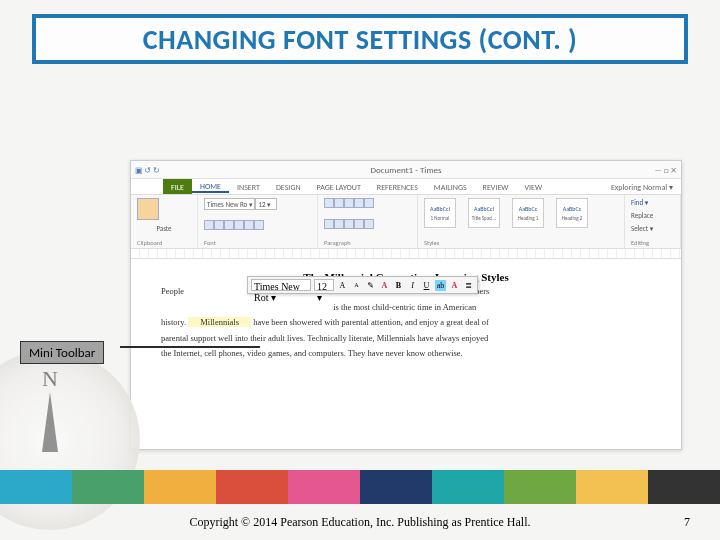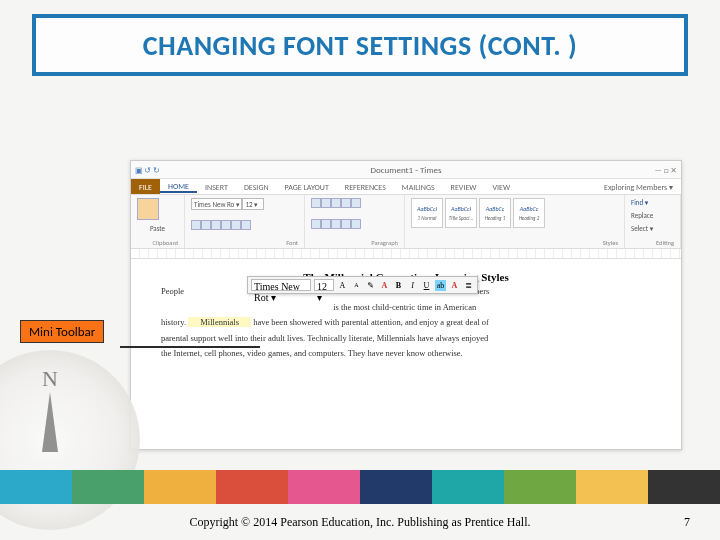--- a/index.html
+++ b/index.html
@@ -9,21 +9,21 @@
     background: #f5f5f3;
     font-family: Calibri, Arial, sans-serif;
     position: relative;
     overflow: hidden;
   }
   .slide-title-box {
     position: absolute;
     top: 14px;
     left: 32px;
     right: 32px;
-    height: 62px;
+    height: 50px;
     border: 4px solid #1f77b4;
     background: #fdfdfd;
     display: flex;
     align-items: center;
     justify-content: center;
   }
   .slide-title {
     font-size: 28px;
     font-weight: 700;
     color: #1f77b4;
@@ -67,49 +67,50 @@
   .word-tabs {
     display: flex;
     font-size: 8px;
     color: #666;
     border-bottom: 1px solid #ddd;
     height: 16px;
     align-items: center;
   }
   .word-tab { padding: 0 8px; cursor: pointer; }
   .word-tab.file {
-    background: #a16207;
+    background: #4d7c0f;
     color: #fff;
     height: 100%;
     display: flex;
     align-items: center;
+    margin-left: 32px;
   }
   .word-tab.active { color: #2b5797; font-weight: 400; border-bottom: 2px solid #2b5797; }
   .word-tab.right { margin-left: auto; }
   .ribbon {
     height: 54px;
     background: #f8f8f8;
     border-bottom: 1px solid #ddd;
     display: flex;
     font-size: 7px;
     color: #555;
   }
   .rib-group {
     border-right: 1px solid #e3e3e3;
     padding: 3px 6px 1px;
     display: flex;
     flex-direction: column;
     justify-content: space-between;
   }
-  .rib-group .label { text-align: right; color: #888; font-size: 6.5px; margin-top: 2px; }
+  .rib-group .label { text-align: left; color: #888; font-size: 6.5px; margin-top: 2px; }
   .rib-icons { display: flex; flex-wrap: wrap; }
   .ico { width: 10px; height: 10px; background: #d9e6f3; border: 1px solid #aac; }
   .ico.big { width: 22px; height: 22px; background: #f6d49c; }
   .font-select { font-size: 7px; border: 1px solid #bbb; background: #fff; padding: 1px 2px; height: 12px; }
-  .styles-row { display: flex; gap: 2px; font-style: italic; }
+  .styles-row { display: flex; gap: 12px; }
   .style-box { width: 32px; height: 30px; border: 1px solid #ccc; background:#fff; font-size:6px; display:flex; flex-direction:column; justify-content:center; align-items:center; color:#2b5797; }
   .style-box span.name { color:#666; font-size:5px; margin-top:2px;}
   .ruler { height: 10px; background: repeating-linear-gradient(90deg,#fff,#fff 8px,#eee 8px,#eee 9px); border-bottom:1px solid #ddd;}
   .doc-area {
     position: relative;
     padding: 12px 30px 8px;
     font-family: 'Times New Roman', serif;
   }
   .doc-title {
     text-align: center;
@@ -148,22 +149,22 @@
   .mbtn { width: 11px; height: 11px; display:flex;align-items:center;justify-content:center; border: 1px solid transparent; font-size:8px;}
   .mbtn.bold { font-weight:700; }
   .mbtn.italic { font-style:italic; }
   .mbtn.underline { text-decoration:underline; }
   .mbtn.color-a { color:#c33; font-weight:700;}
 
   
   .callout-label {
     position: absolute;
     left: 20px;
-    top: 320px;
-    background: #f97316;
+    top: 341px;
+    background: #a3a3a3;
     border: 1px solid #333;
     padding: 3px 8px;
     font-family: Calibri, sans-serif;
     font-size: 13px;
     color: #000;
     z-index: 10;
   }
   .callout-line {
     position: absolute;
     top: 346px;
@@ -255,24 +256,24 @@
   <div class="word-tabs">
     <div class="word-tab file">FILE</div>
     <div class="word-tab active">HOME</div>
     <div class="word-tab">INSERT</div>
     <div class="word-tab">DESIGN</div>
     <div class="word-tab">PAGE LAYOUT</div>
     <div class="word-tab">REFERENCES</div>
     <div class="word-tab">MAILINGS</div>
     <div class="word-tab">REVIEW</div>
     <div class="word-tab">VIEW</div>
-    <div class="word-tab right">Exploring Members ▾</div>
+    <div class="word-tab right">Exploring Normal ▾</div>
   </div>
   <div class="ribbon">
-    <div class="rib-group" style="width:54px">
+    <div class="rib-group" style="width:67px">
       <div class="rib-icons">
           <div class="ico big"></div>
         </div>
       <div style="text-align:center">Paste</div>
       <div class="label">Clipboard</div>
     </div>
     <div class="rib-group" style="width:120px">
       <div class="rib-icons" style="margin-bottom:3px;">
         <div class="font-select">Times New Ro ▾</div>
         <div class="font-select" style="width:22px">12 ▾</div>

